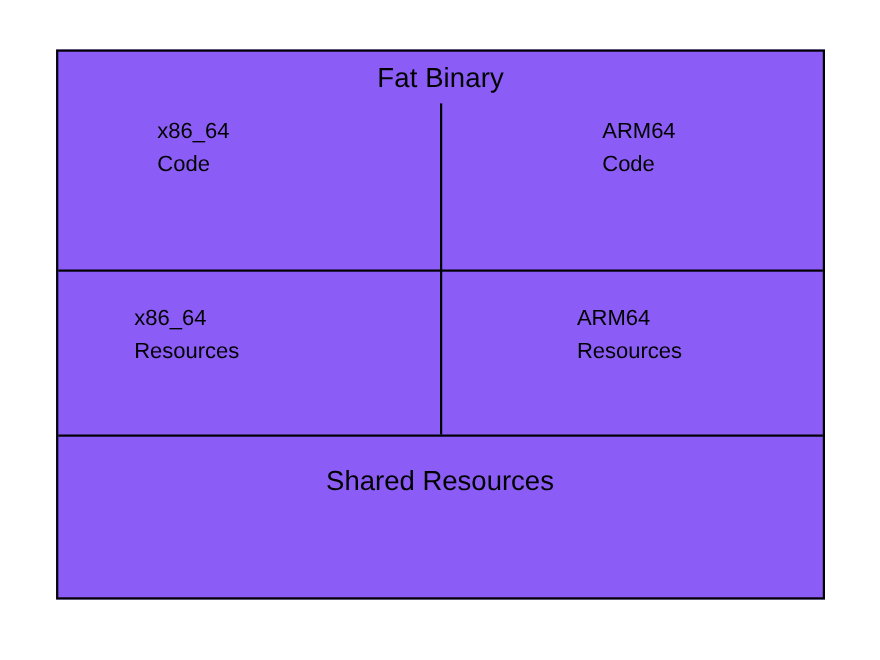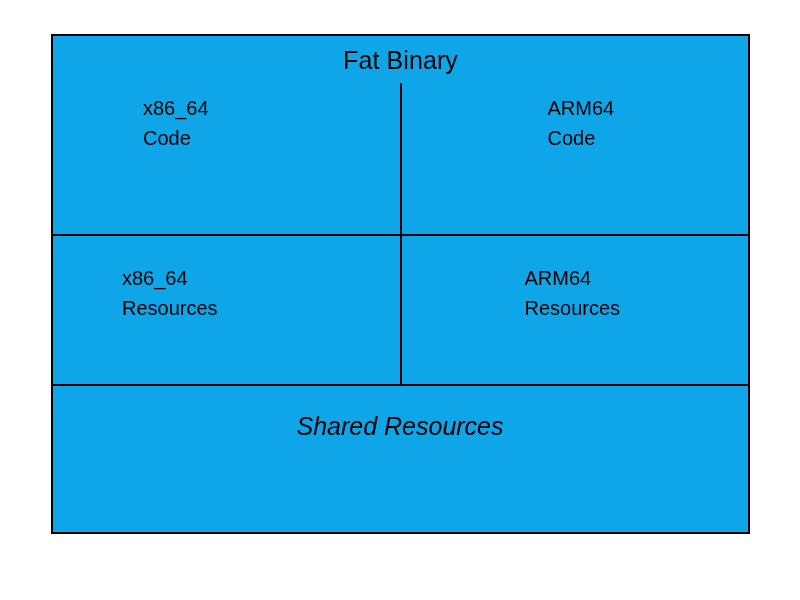--- a/index.html
+++ b/index.html
@@ -20,26 +20,26 @@
     position: relative;
     width: 800px;
     height: 600px;
     background: #ffffff;
   }
 
   
   .fat-binary-box {
     position: absolute;
     left: 51px;
-    top: 34px;
+    top: 45px;
     width: 699px;
     height: 500px;
     box-sizing: border-box;
     border: 2.5px solid #000000;
-    background: #0ea5e9;
+    background: #8b5cf6;
   }
 
   
   .title-band {
     position: absolute;
     left: 0;
     top: 0;
     width: 100%;
     height: 47px;
     display: flex;
@@ -119,21 +119,20 @@
 
   
   .cell.shared {
     left: 0;
     top: 350px;
     width: 694px;
     height: 145px;
     display: flex;
     justify-content: center;
     padding-top: 25px;
-    font-style: italic;
   }
   .shared-label {
     font-size: 25px;
     line-height: 30px;
     white-space: nowrap;
   }
 </style>
 </head>
 <body>
 

